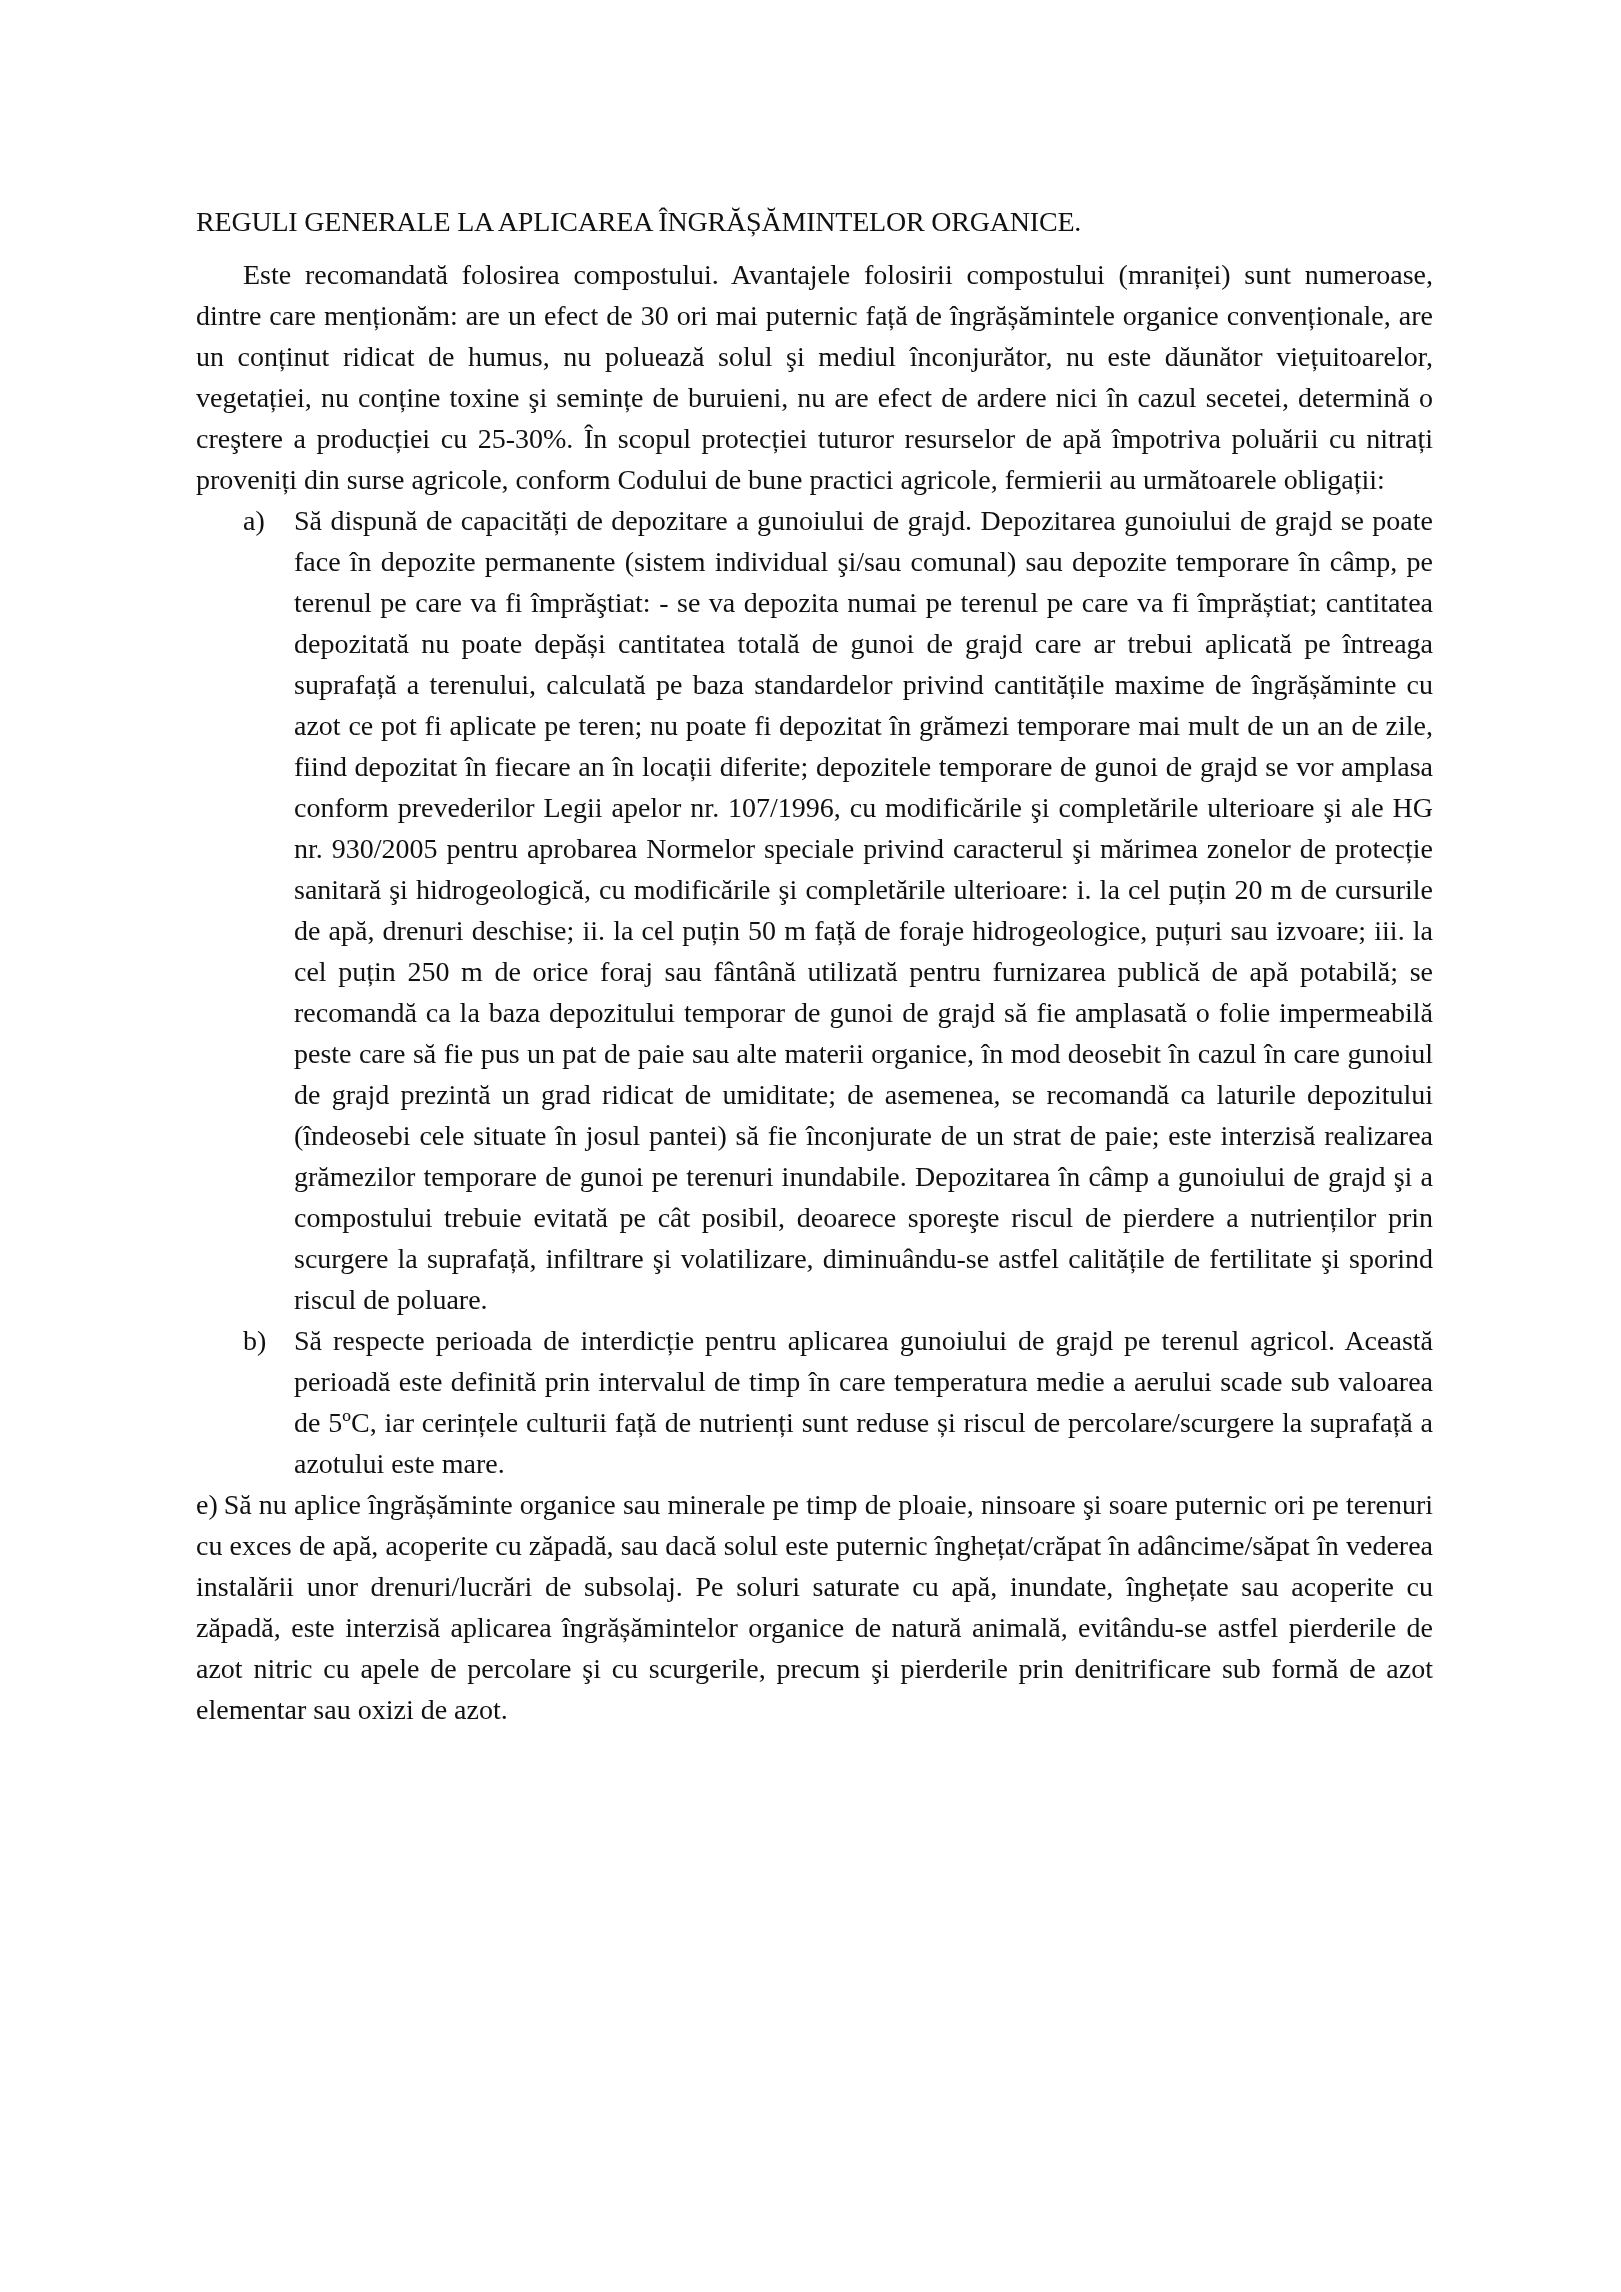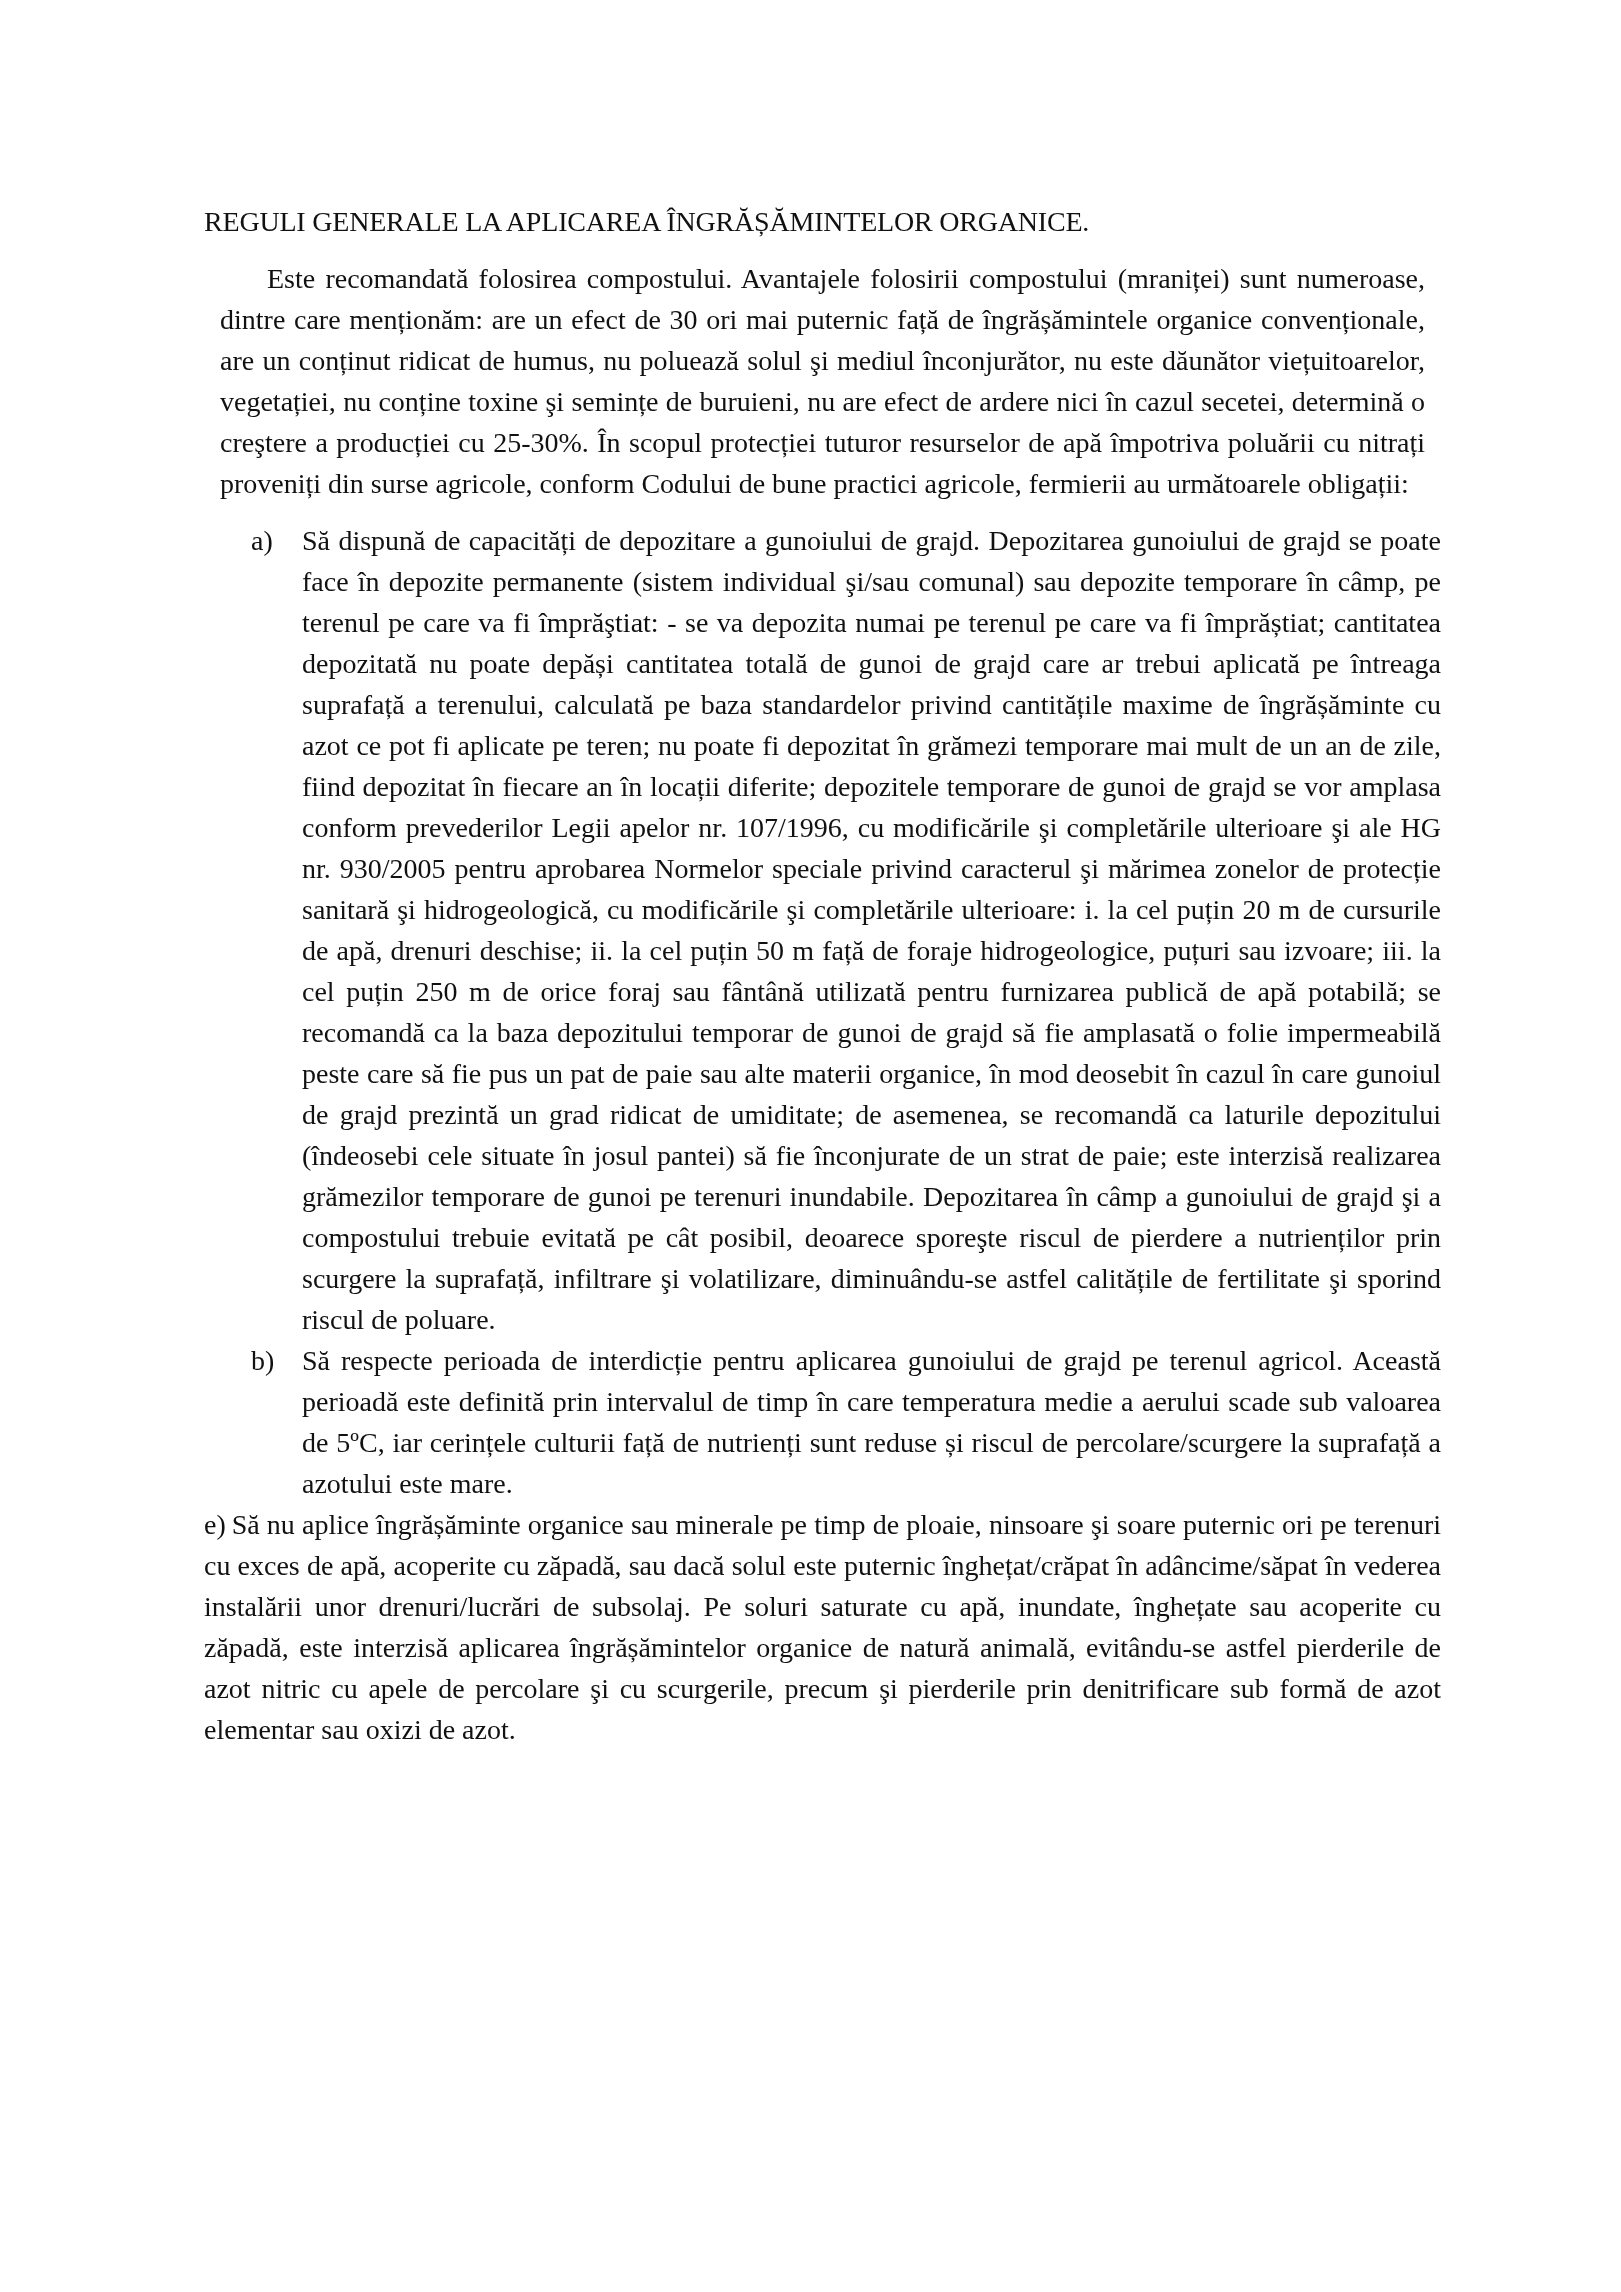--- a/index.html
+++ b/index.html
@@ -10,34 +10,34 @@
     body {
       width: 1621px;
       height: 2293px;
       position: relative;
       overflow: hidden;
       font-family: "Liberation Serif", "DejaVu Serif", serif;
       color: #111111;
     }
     .page {
       position: absolute;
-      left: 204px;
+      left: 196px;
       top: 201px;
       width: 1237px;
       font-size: 28px;
       line-height: 41px;
     }
     .title {
       margin: 0 0 11.8px 0;
       font-size: 28px;
       font-weight: normal;
       letter-spacing: -0.2px;
     }
     .para {
-      margin: 16px;
+      margin: 0;
       text-align: justify;
       text-indent: 47px;
     }
     .list {
       margin: 0;
       padding: 0;
       list-style: none;
     }
     .item-indented {
       position: relative;

